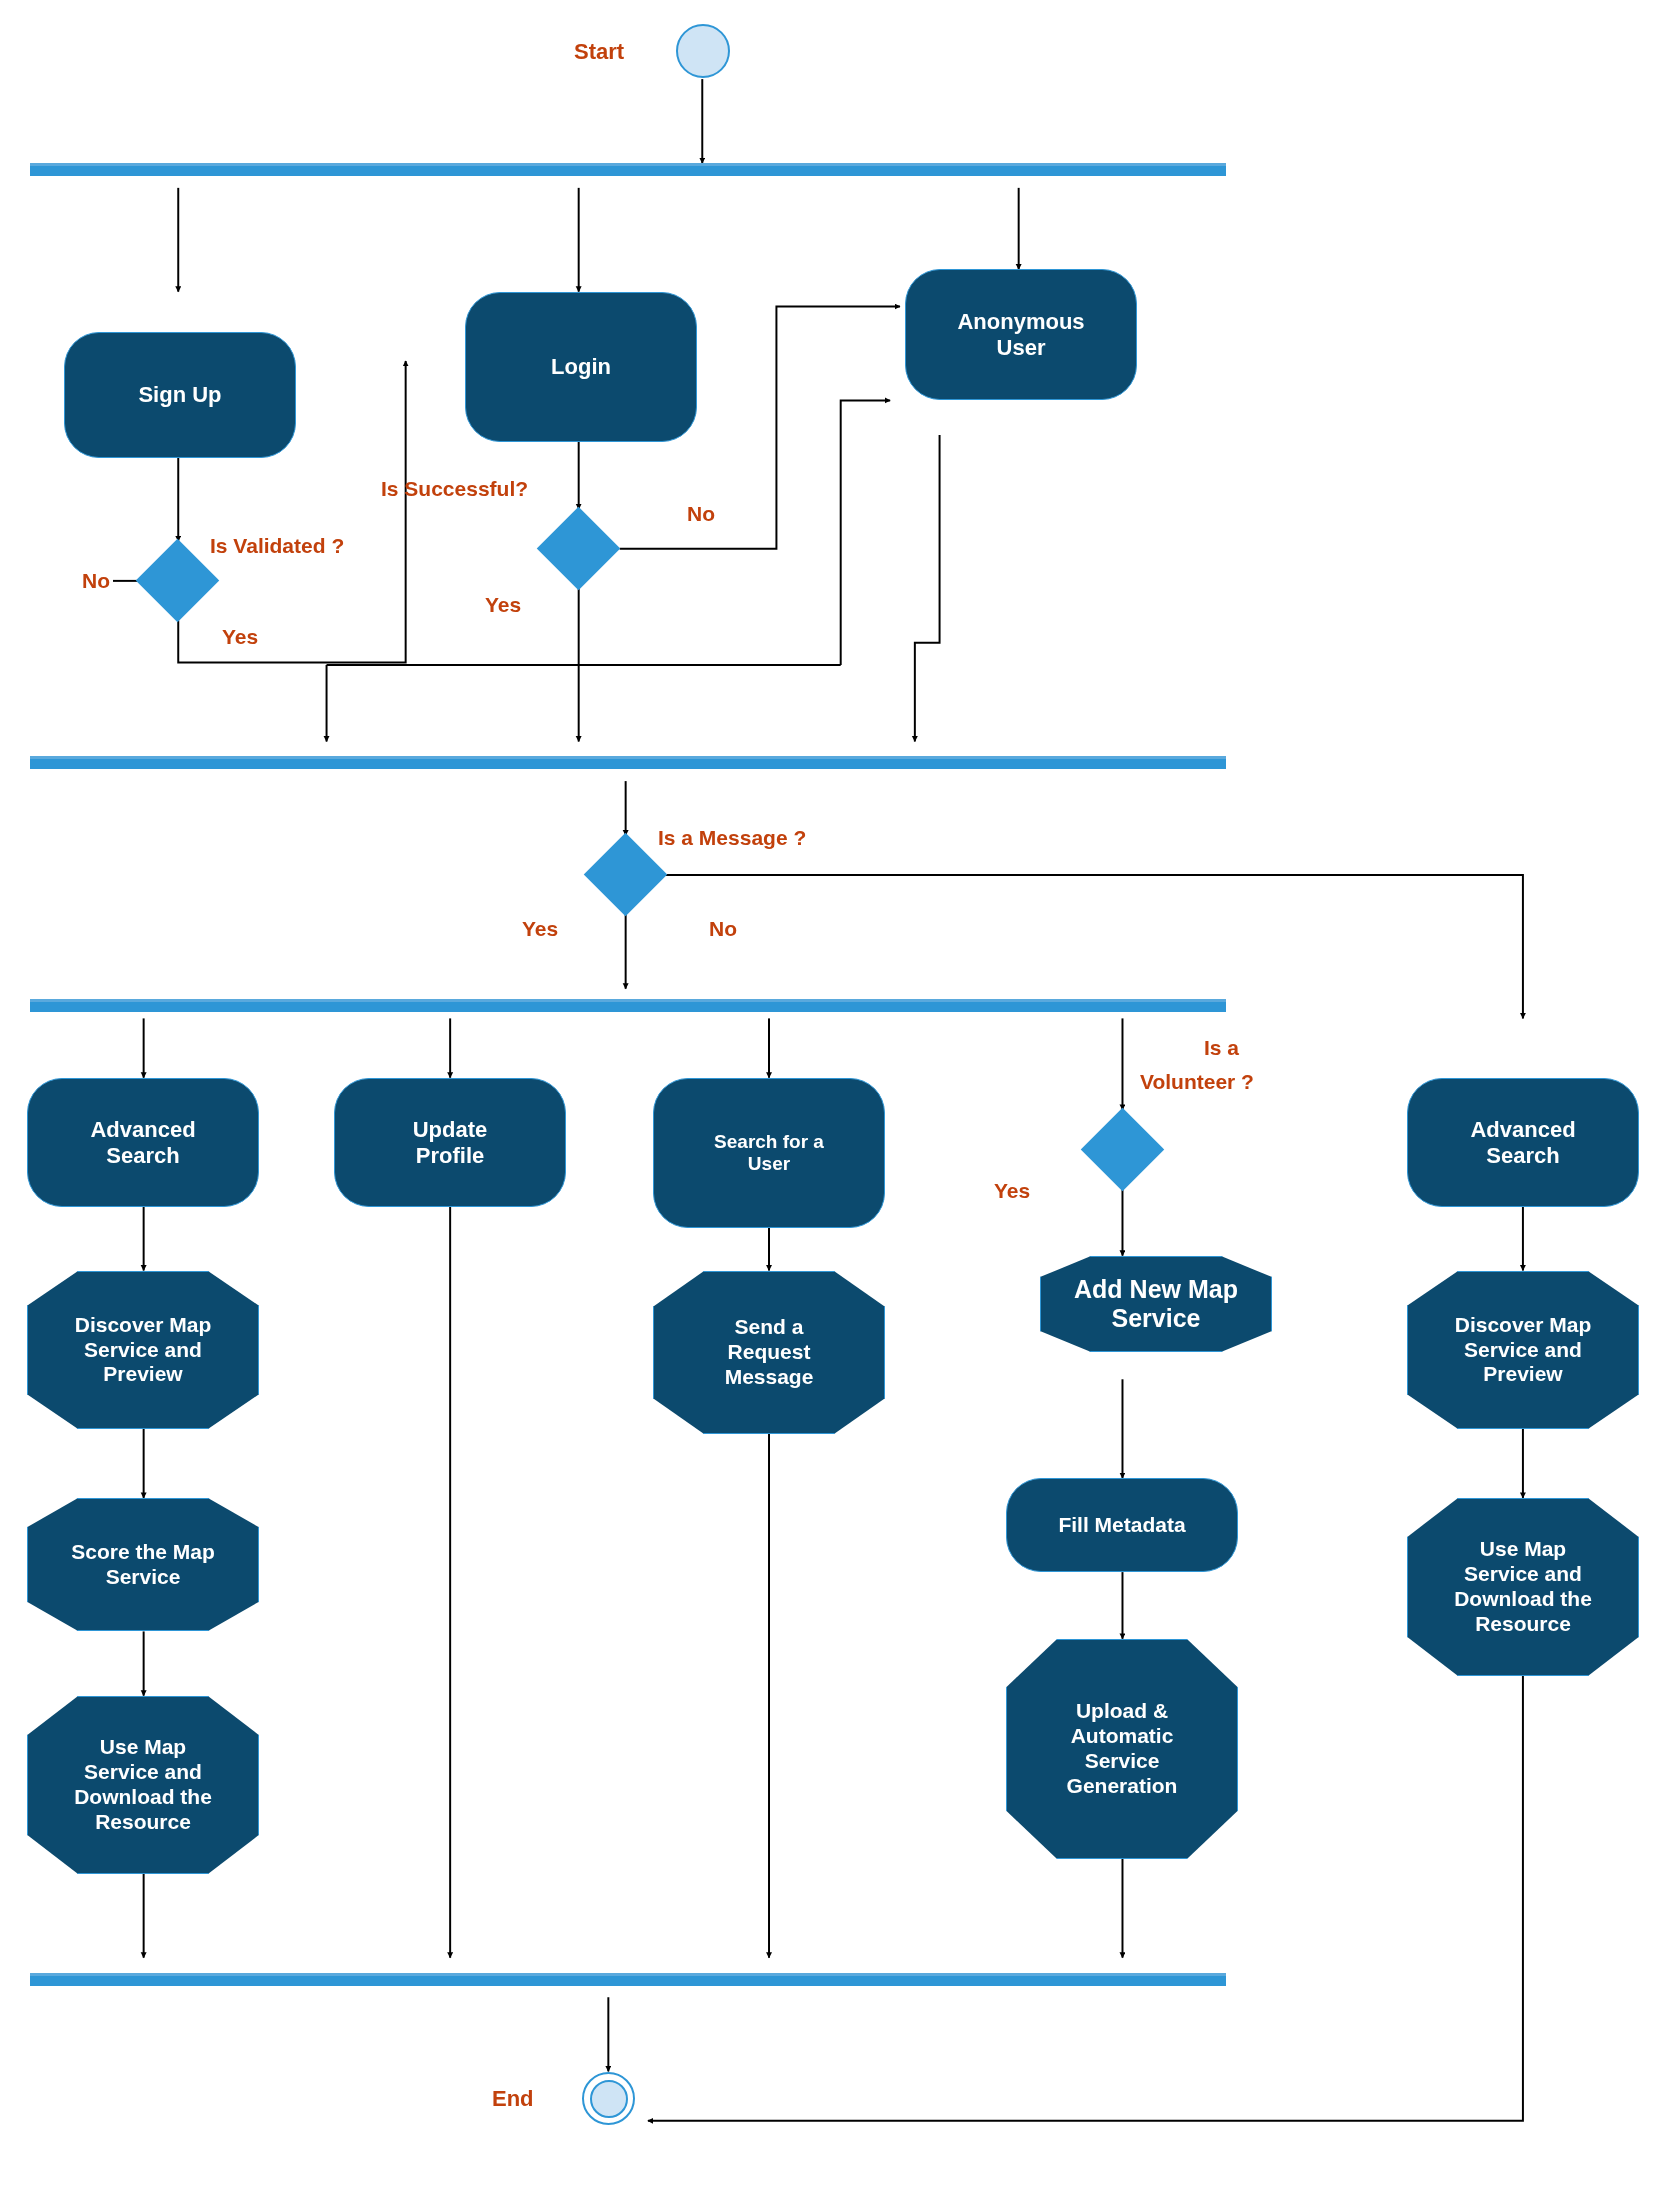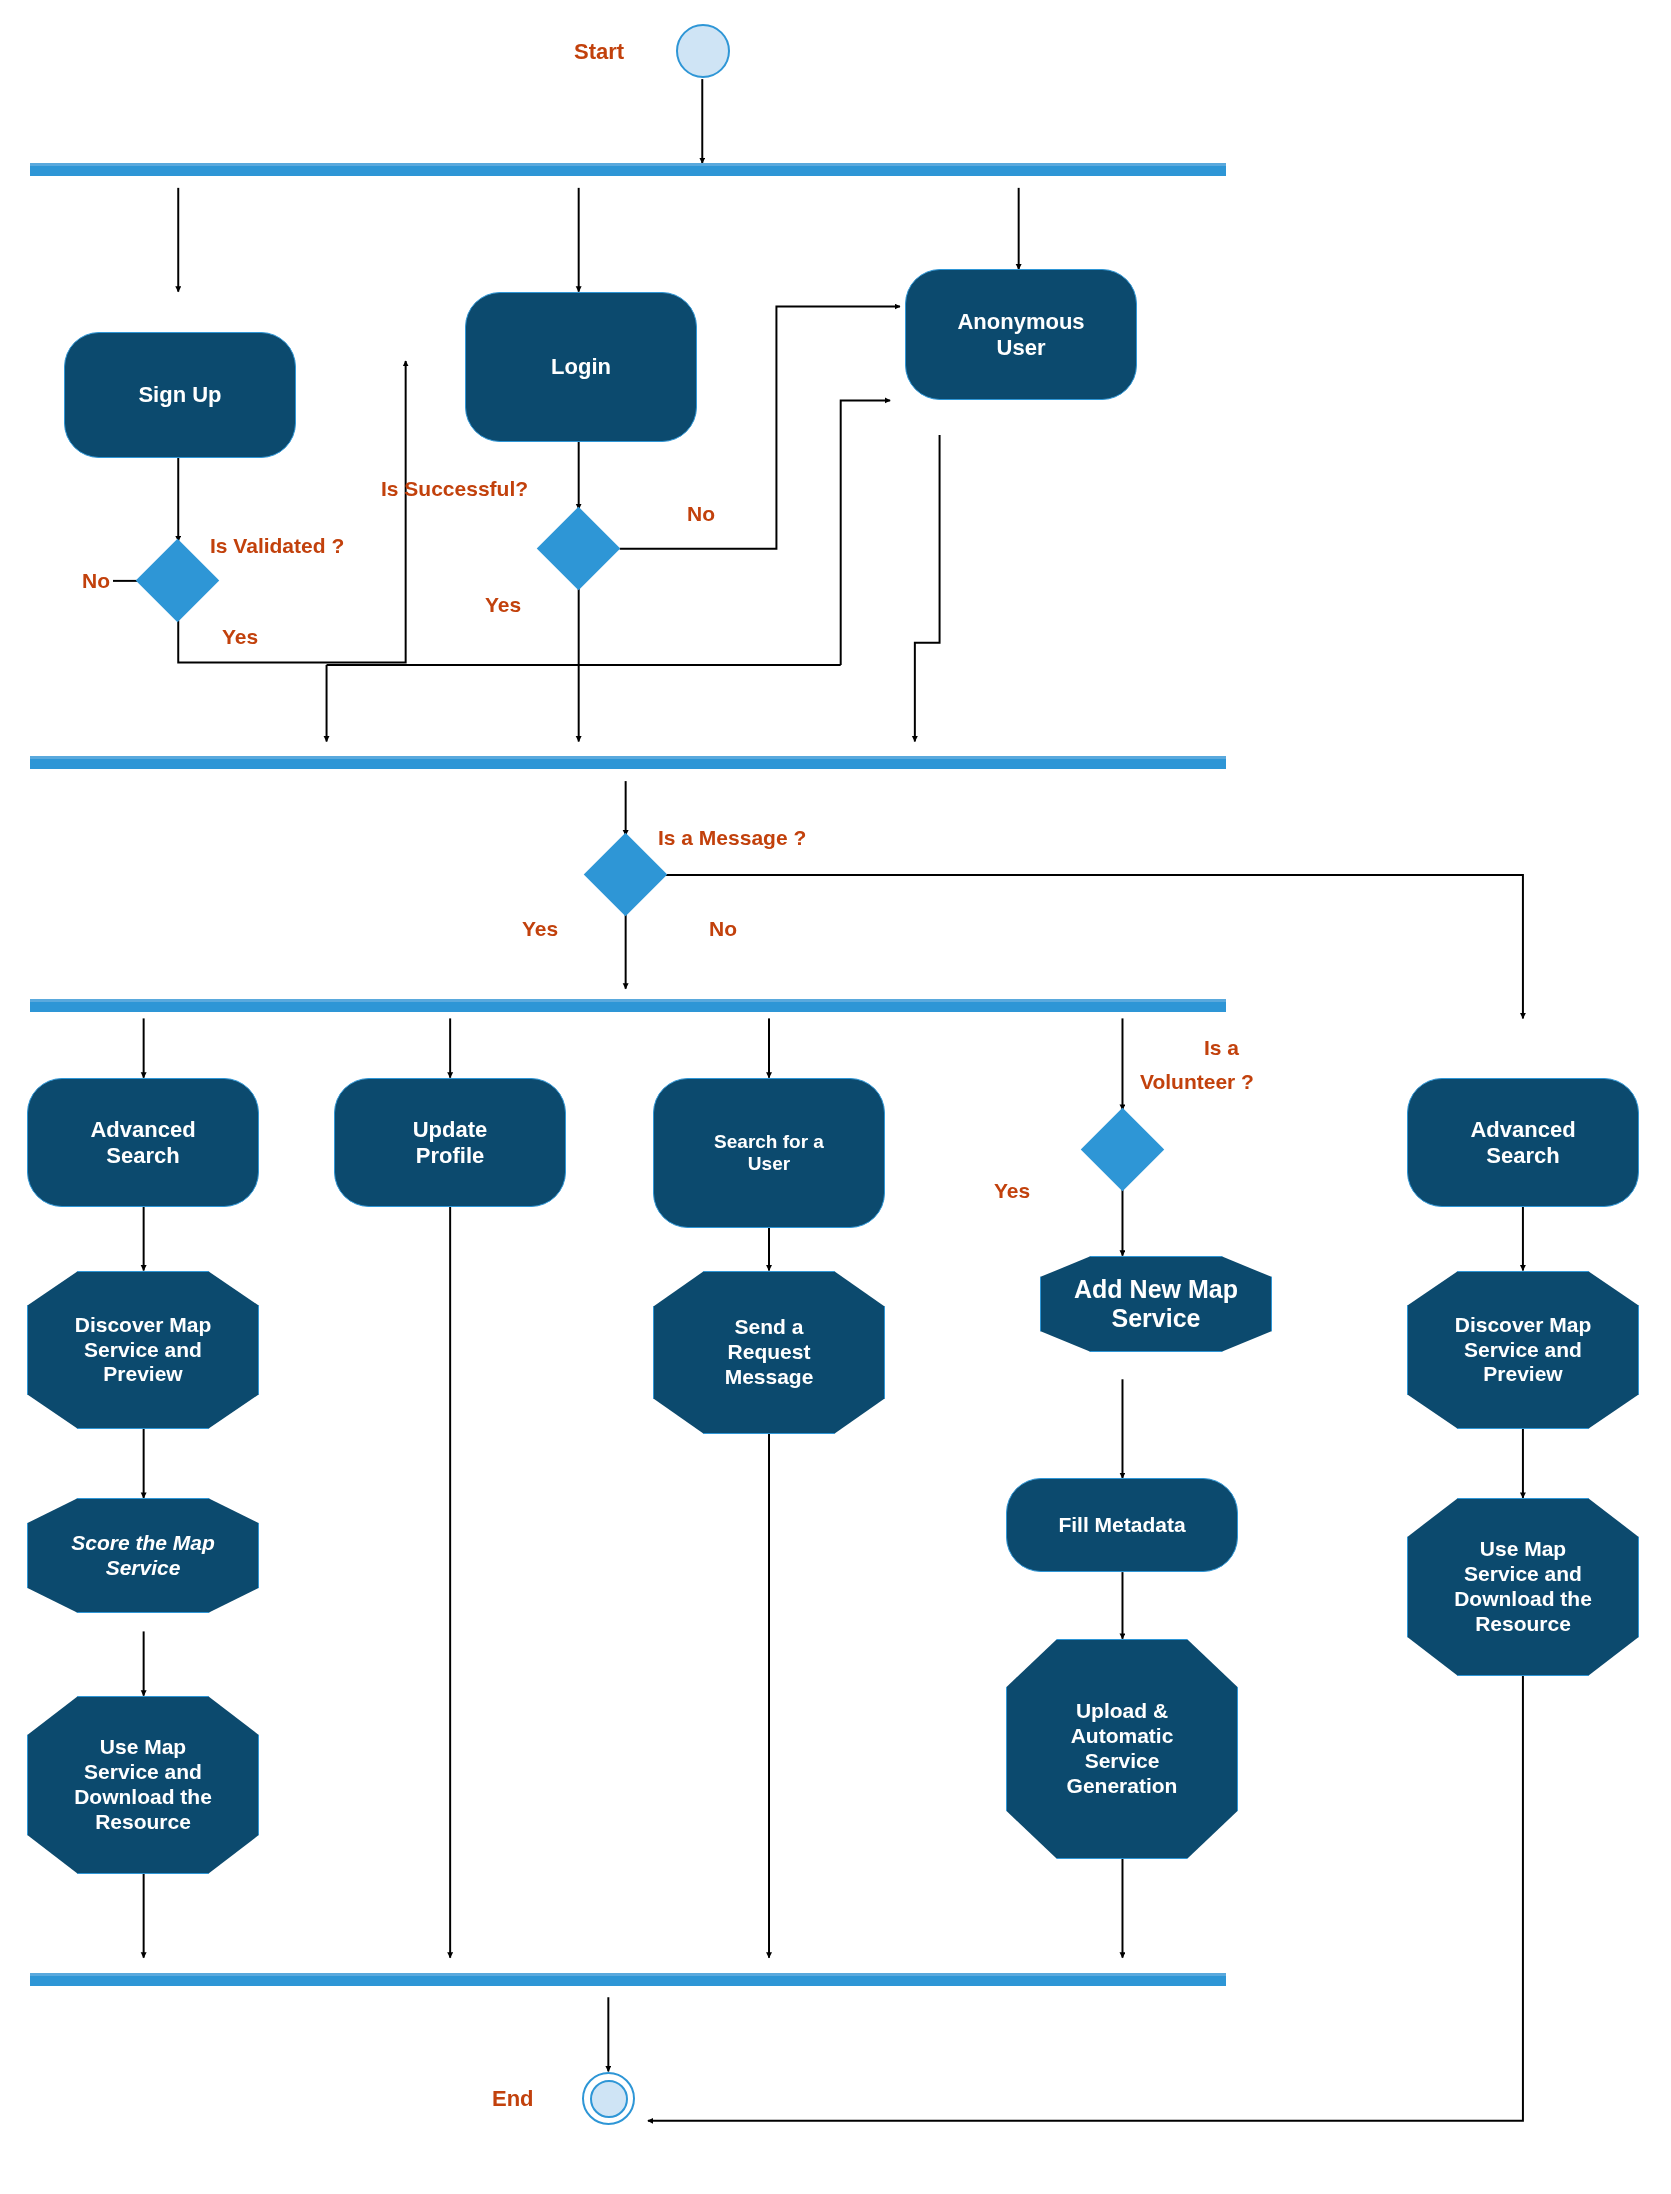--- a/index.html
+++ b/index.html
@@ -217,21 +217,21 @@
     <span>Add New Map
 Service</span>
   </div>
 
   <div class="node octagon" style="left:1407px;top:1271px;width:232px;height:158px;font-size:21px;white-space:pre-line;">
     <span>Discover Map
 Service and
 Preview</span>
   </div>
 
-  <div class="node octagon" style="left:27px;top:1498px;width:232px;height:115px;font-size:21px;white-space:pre-line;font-style:italic;">
+  <div class="node octagon" style="left:27px;top:1498px;width:232px;height:133px;font-size:21px;white-space:pre-line;">
     <span>Score the Map
 Service</span>
   </div>
 
   <div class="node rounded" style="left:1006px;top:1478px;width:232px;height:94px;font-size:21px;">
     <span>Fill Metadata</span>
   </div>
 
   <div class="node octagon" style="left:1407px;top:1498px;width:232px;height:178px;font-size:21px;white-space:pre-line;">
     <span>Use Map

